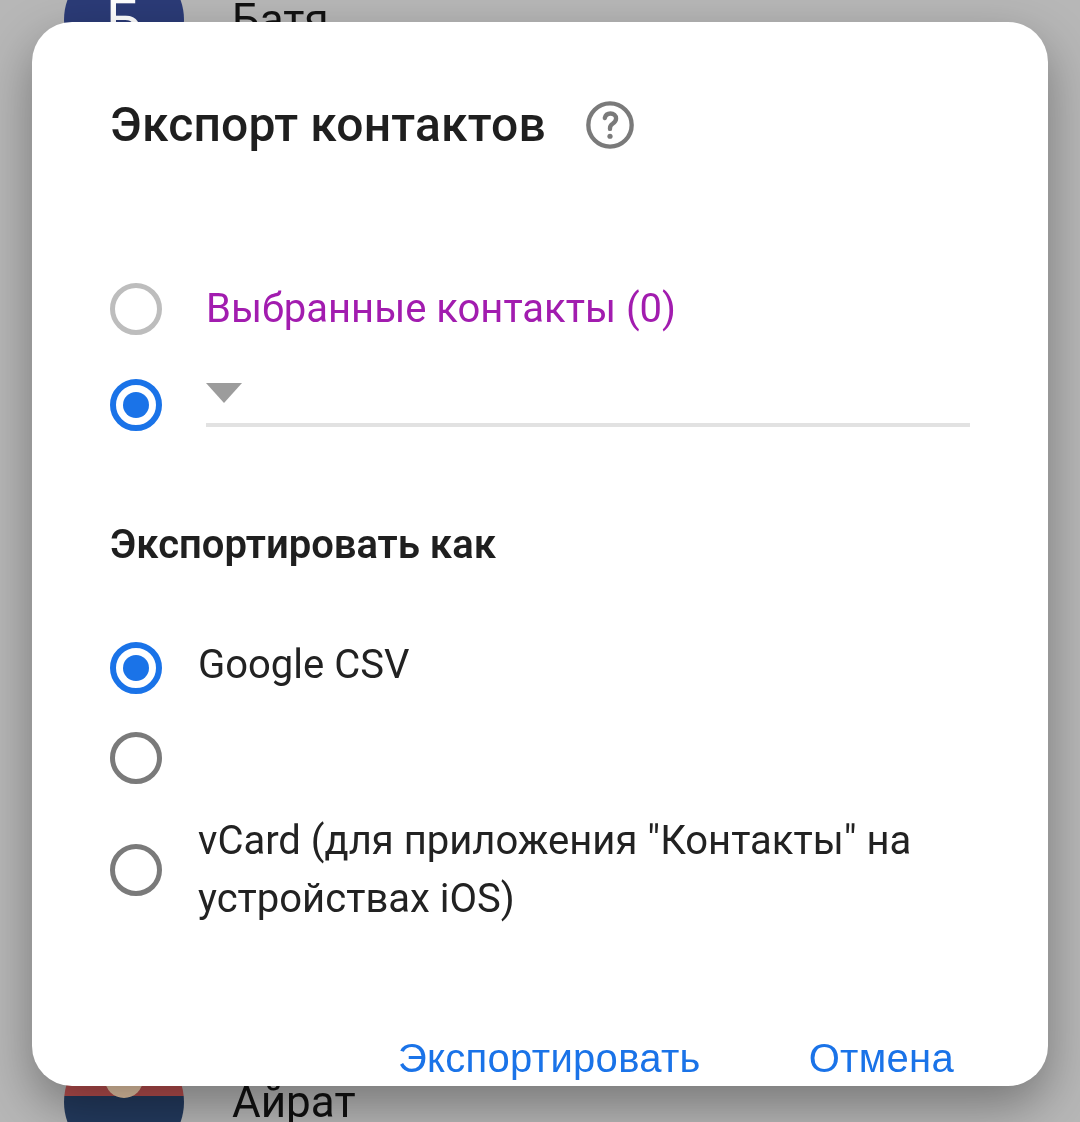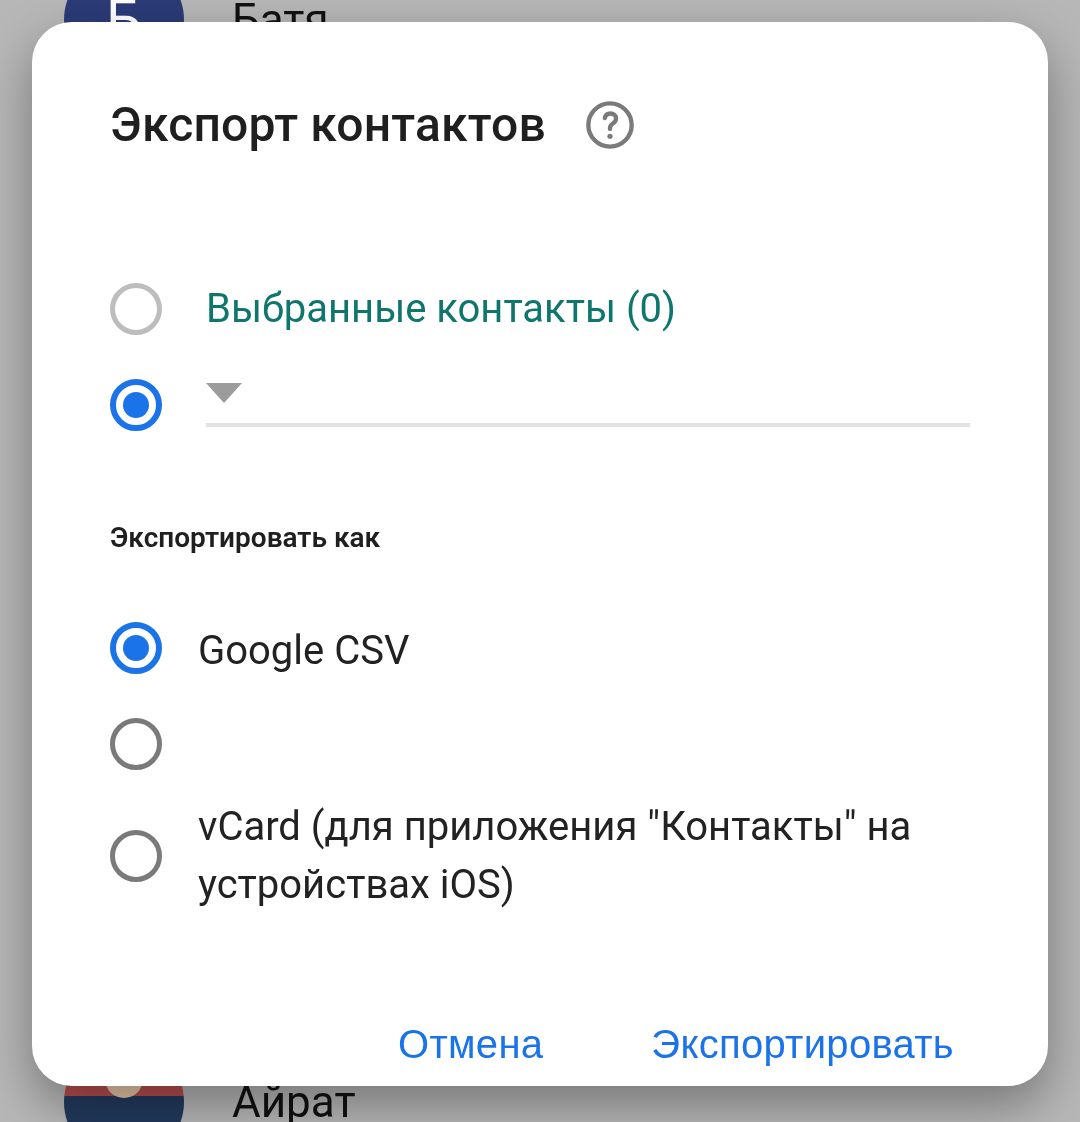--- a/index.html
+++ b/index.html
@@ -110,21 +110,21 @@
       content:""; position:absolute;
       width: 26px; height:26px; border-radius:50%;
       background:#1a73e8;
       top:50%; left:50%; transform:translate(-50%,-50%);
     }
     .radio-label {
       font-size: 40px;
       color: #222;
       line-height: 1.3;
     }
-    .radio-label.disabled { color: #0f766e; }
+    .radio-label.disabled { color: #a21caf; }
 
     .select-row {
       display: flex;
       align-items: center;
       gap: 44px;
       margin-bottom: 90px;
       margin-top: 6px;
     }
     .underline-select {
       flex: 1;
@@ -140,29 +140,29 @@
       font-size: 40px; color:#222;
     }
     .chevron-down {
       width: 0; height: 0;
       border-left: 18px solid transparent;
       border-right: 18px solid transparent;
       border-top: 20px solid #9c9c9c;
     }
 
     .section-heading {
-      font-size: 28px;
+      font-size: 40px;
       font-weight: 600;
       color: #1f1f1f;
       margin-bottom: 68px;
     }
 
     .format-radio-row {
       display: flex;
-      align-items: flex-start;
+      align-items: flex-end;
       gap: 36px;
       margin-bottom: 38px;
     }
     .format-radio-row.tight { margin-bottom: 28px; }
     .format-radio-row.multiline { align-items: center; }
     .format-label {
       font-size: 40px;
       color: #222;
       line-height: 1.45;
     }
@@ -235,17 +235,17 @@
   <div class="format-radio-row tight">
     <div class="radio unchecked"></div>
   </div>
 
   <div class="format-radio-row multiline">
     <div class="radio unchecked"></div>
     <span class="format-label">vCard (для приложения "Контакты" на устройствах iOS)</span>
   </div>
 
   <div class="actions">
+    <button class="btn-text">Экспортировать</button>
     <button class="btn-text">Отмена</button>
-    <button class="btn-text">Экспортировать</button>
   </div>
 
 </div>
 
 </body></html>

